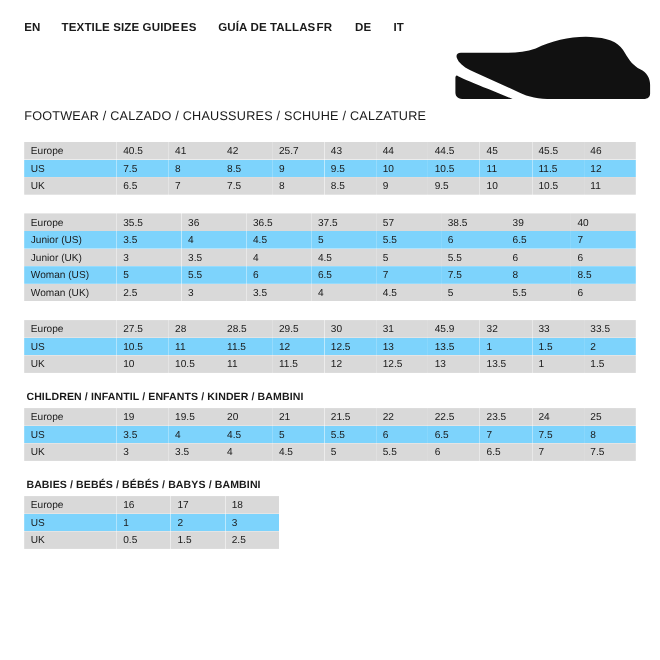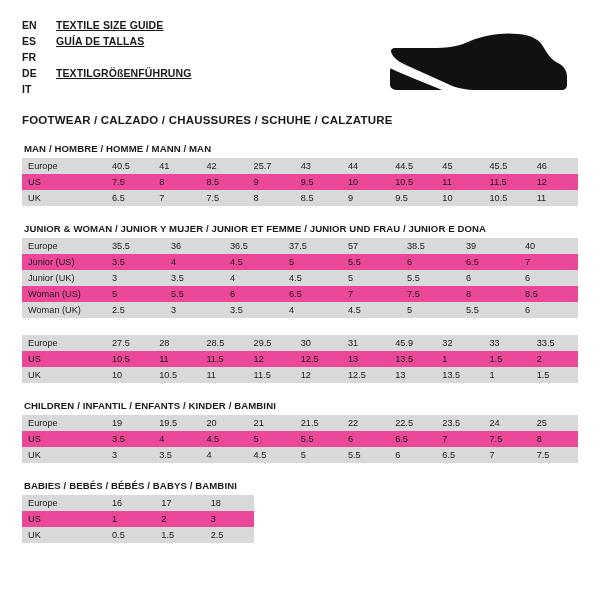--- a/index.html
+++ b/index.html
@@ -23,51 +23,49 @@
   }
 
   
   .header {
     display: flex;
     justify-content: space-between;
     align-items: flex-start;
   }
   .lang-block {
     display: flex;
-    flex-direction: column;
+    flex-direction: row;
     gap: 1px;
   }
   .lang-row {
     display: flex;
     font-size: 10.5px;
     line-height: 15px;
     font-weight: bold;
     letter-spacing: 0.1px;
   }
   .lang-code {
     width: 34px;
     flex: 0 0 34px;
   }
   .lang-text {
     white-space: nowrap;
-    text-decoration: underline;
   }
 
   .shoe-wrap {
     width: 200px;
     height: 78px;
     margin-right: 10px;
     margin-top: 4px;
   }
   .shoe-wrap svg { display: block; }
 
   .footwear-title {
-    margin-top: 14px;
     font-size: 11.5px;
-    font-weight: bold;
+    font-weight: normal;
     letter-spacing: 0.2px;
   }
 
   
   .section {
     margin-top: 17px;
   }
   .section-title {
     font-size: 9.6px;
     font-weight: bold;
@@ -83,21 +81,21 @@
   table.size td {
     font-size: 9.2px;
     height: 16px;
     padding: 0 0 0 6px;
     vertical-align: middle;
     color: #1a1a1a;
     white-space: nowrap;
     overflow: hidden;
   }
   table.size tr.grey td { background: #d9d9d9; }
-  table.size tr.white td { background: #ec4899; }
+  table.size tr.white td { background: #7dd3fc; }
   table.size td.label {
     width: 78px;
   }
   table.size.babies {
     width: 232px;
   }
 </style>
 </head>
 <body>
 
@@ -111,39 +109,37 @@
       </div>
       <div class="lang-row">
         <span class="lang-code">ES</span>
         <span class="lang-text">GUÍA DE TALLAS</span>
       </div>
       <div class="lang-row">
         <span class="lang-code">FR</span>
       </div>
       <div class="lang-row">
         <span class="lang-code">DE</span>
-        <span class="lang-text">TEXTILGRÖßENFÜHRUNG</span>
       </div>
       <div class="lang-row">
         <span class="lang-code">IT</span>
       </div>
     </div>
 
     <div class="shoe-wrap">
       <svg viewBox="0 0 200 78" width="200" height="78" aria-hidden="true">
         <path fill="#111111" d="M95 22 C112 14,132 10,150 12 C164 13,172 18,176 26 C180 33,184 38,190 41 C196 44,199 49,199 55 L199 63 C199 66,197 68,193 68 L110 68 C98 68,88 66,80 62 L40 44 C33 41,28 38,25 34 L24 32 C22 29,23 26,27 26 L60 26 C72 26,84 26,95 22 Z"></path>
         <path fill="#111111" d="M24 47 C30 50,40 54,52 59 L74 68 L30 68 C25 68,22 66,22 62 L22 49 C22 47,23 46,24 47 Z"></path>
       </svg>
     </div>
   </div>
 
   <div class="footwear-title">FOOTWEAR / CALZADO / CHAUSSURES / SCHUHE / CALZATURE</div>
 
   <div class="section">
-    <div class="section-title">MAN / HOMBRE / HOMME / MANN / MAN</div>
     <table class="size">
       <tbody>
           <tr class="grey">
         <td class="label">Europe</td>
         <td>40.5</td>
         <td>41</td>
         <td>42</td>
         <td>25.7</td>
         <td>43</td>
         <td>44</td>
@@ -176,21 +172,20 @@
         <td>9.5</td>
         <td>10</td>
         <td>10.5</td>
         <td>11</td>
       </tr>
     </tbody>
       </table>
   </div>
 
   <div class="section">
-    <div class="section-title">JUNIOR &amp; WOMAN / JUNIOR Y MUJER / JUNIOR ET FEMME / JUNIOR UND FRAU / JUNIOR E DONA</div>
     <table class="size">
       <tbody>
           <tr class="grey">
         <td class="label">Europe</td>
         <td>35.5</td>
         <td>36</td>
         <td>36.5</td>
         <td>37.5</td>
         <td>57</td>
         <td>38.5</td>

